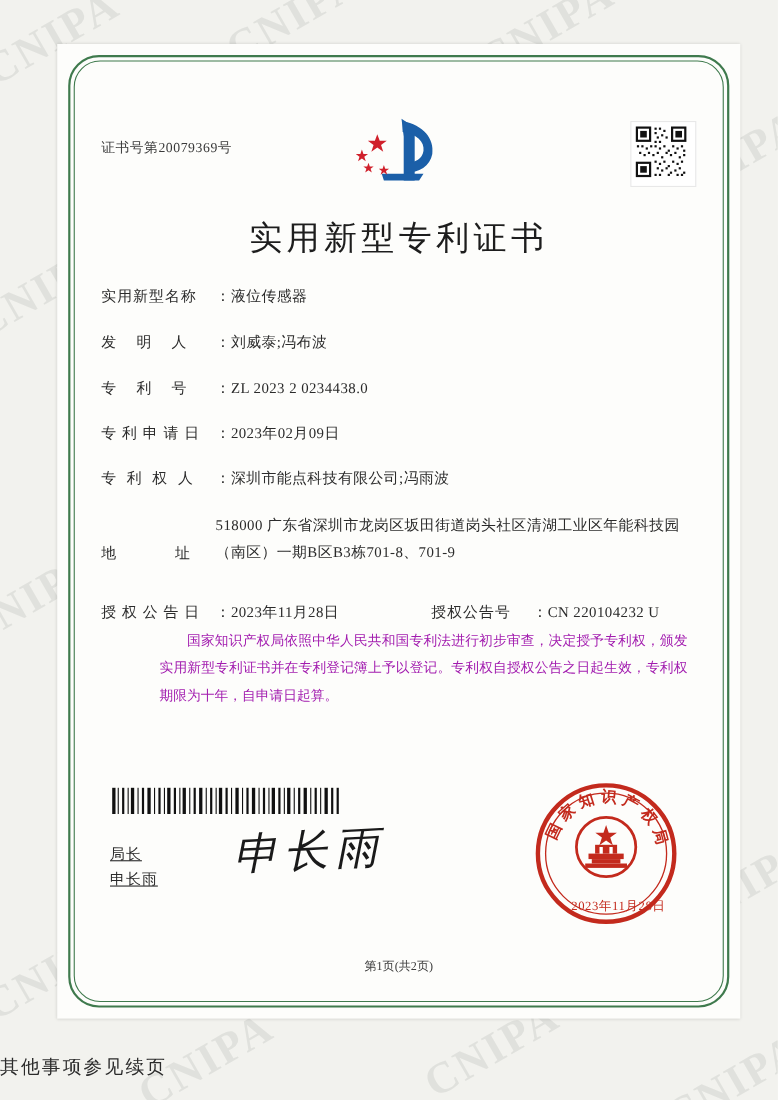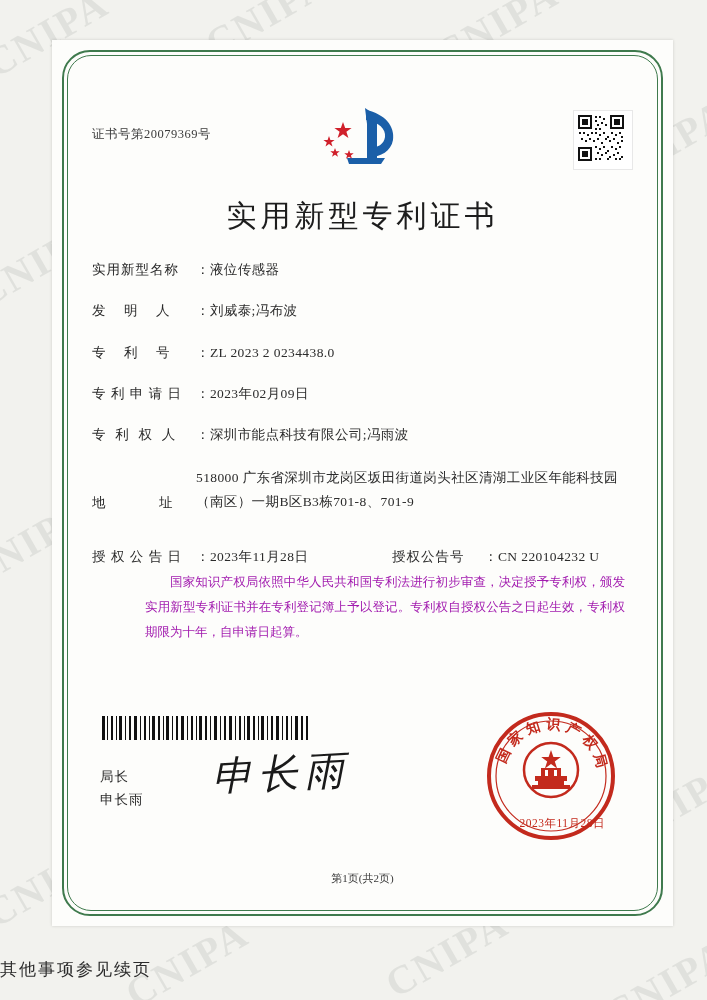--- a/index.html
+++ b/index.html
@@ -183,20 +183,21 @@
   
   .sig-label {
     position: absolute;
     left: 14px;
     top: 692px;
     font-family: "Liberation Serif", "DejaVu Serif", serif;
     font-size: 13.5px;
     color: #2b2b2b;
     line-height: 1.7;
     letter-spacing: 1px;
+    text-decoration: underline;
   }
   .sig-hand {
     position: absolute;
     left: 126px;
     top: 672px;
     font-family: "Liberation Serif", "DejaVu Serif", serif;
     font-size: 40px;
     color: #1a1a1a;
     font-style: italic;
     letter-spacing: 6px;

